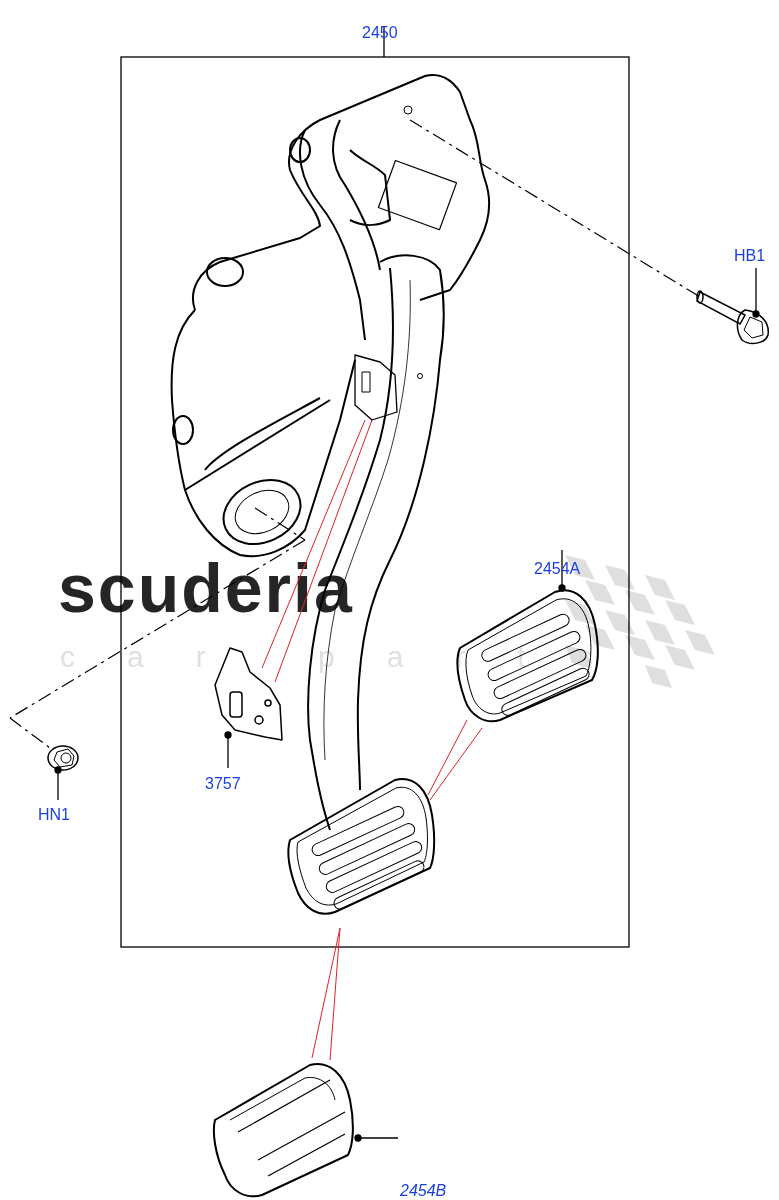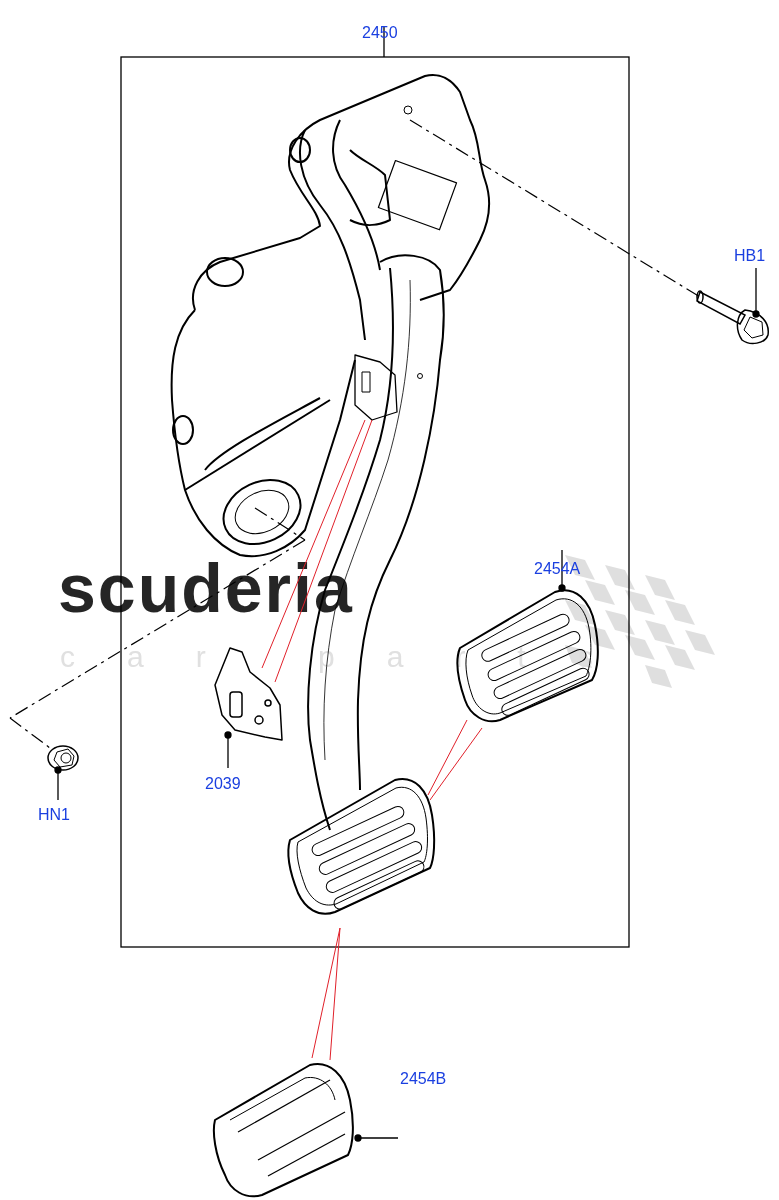--- a/index.html
+++ b/index.html
@@ -145,16 +145,16 @@
       <line x1="562" y1="550" x2="562" y2="588"></line>
         <circle cx="562" cy="588" r="3"></circle>
       <line x1="358" y1="1138" x2="398" y2="1138"></line>
         <circle cx="358" cy="1138" r="3"></circle>
     </g>
   </svg>
 
   <div class="label" style="left:362px; top:24px;">2450</div>
   <div class="label" style="left:734px; top:247px;">HB1</div>
   <div class="label" style="left:38px; top:806px;text-align:right;">HN1</div>
-  <div class="label" style="left:205px; top:775px;">2039</div>
+  <div class="label" style="left:205px; top:775px;">3757</div>
   <div class="label" style="left:534px; top:530px;margin-top:30px;">2454A</div>
-  <div class="label" style="left:400px; top:1070px;">2454B</div>
+  <div class="label" style="left:400px; top:1182px;font-style:italic;">2454B</div>
 </div>
 
 </body></html>

